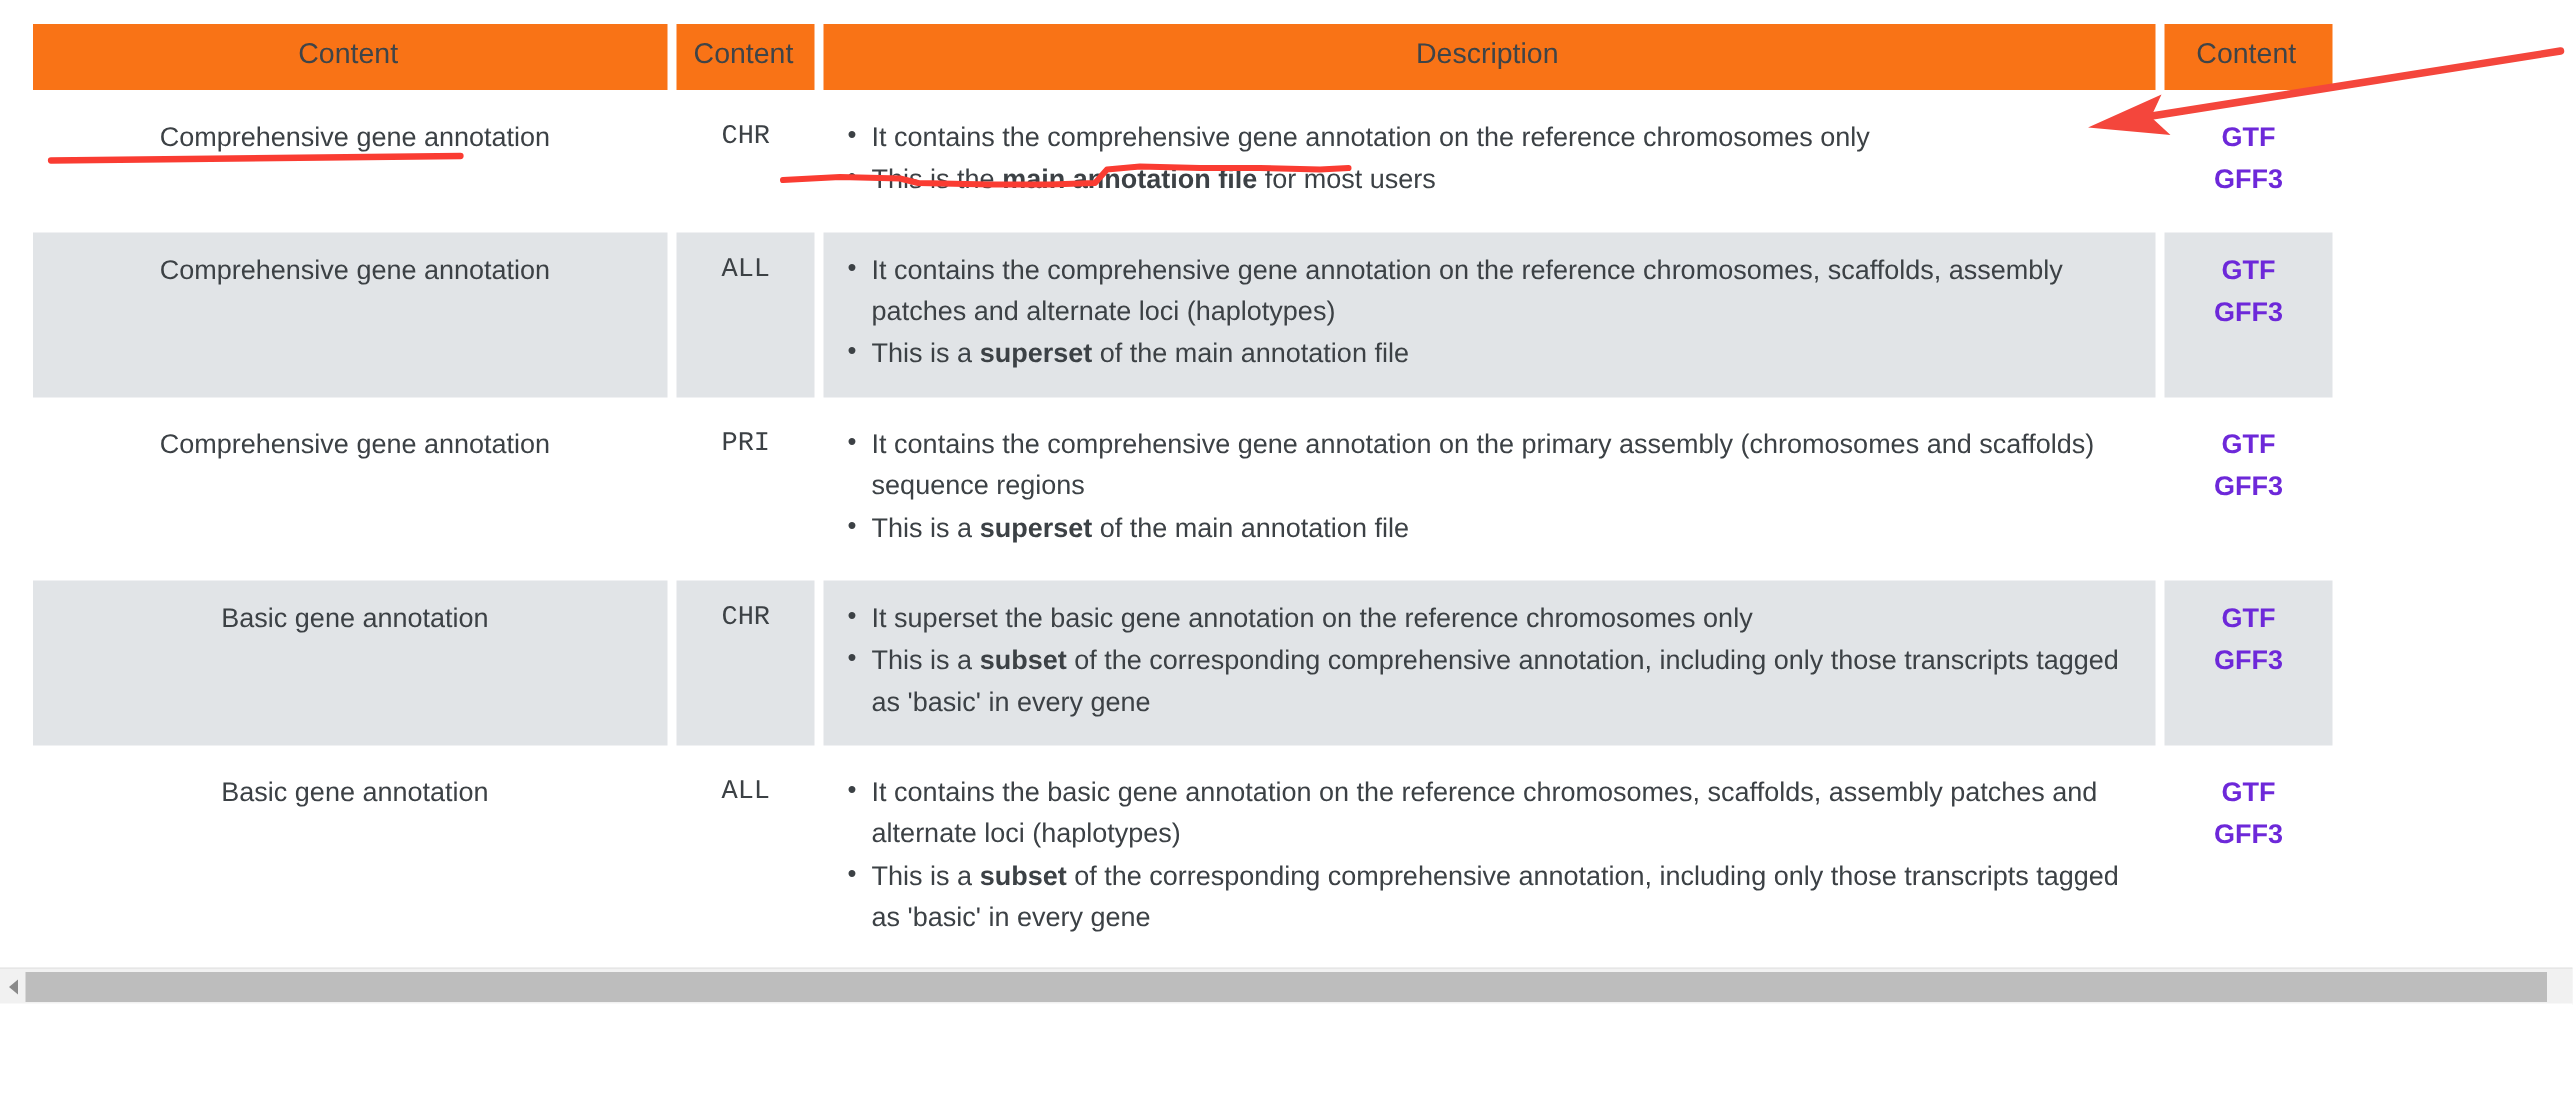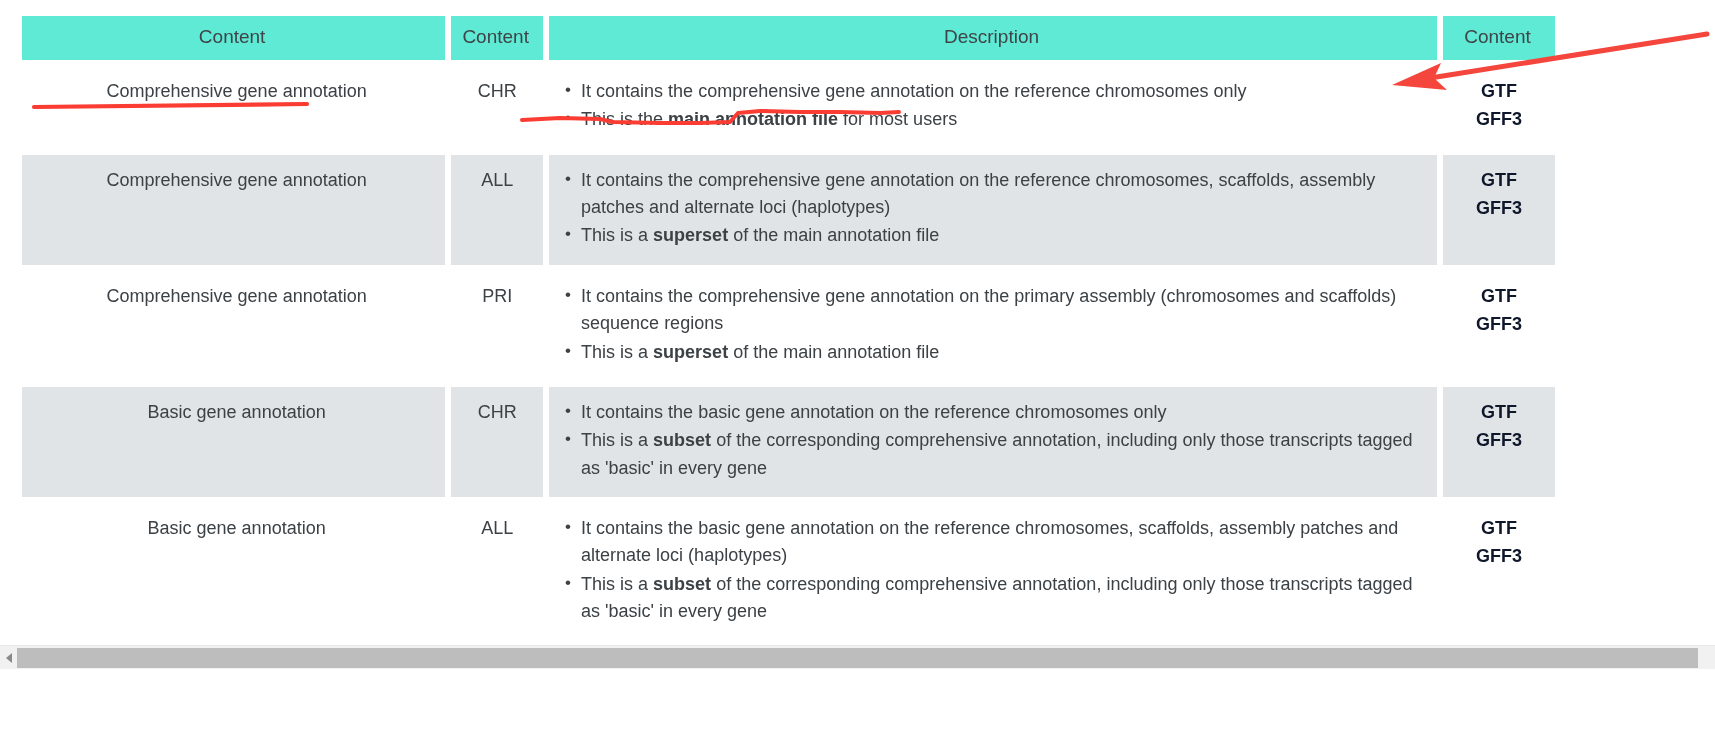--- a/index.html
+++ b/index.html
@@ -47,21 +47,21 @@
     padding: 0;
     vertical-align: top;
   }
 
   .col-content  { width: 378px; }
   .col-regions  { width: 82px;  }
   .col-desc     { width: 793px; }
   .col-download { width: 100px; }
 
   thead th .hd {
-    background: #5eead4;
+    background: #f97316;
     color: #3f4448;
     font-size: 19px;
     font-weight: 400;
     text-align: center;
     line-height: 1.2;
     padding: 10px 4px 12px 1px;
     height: 22px;
     box-sizing: content-box;
   }
 
@@ -79,20 +79,21 @@
   tbody tr.plain  td .cell { background: #ffffff; }
 
   td.content-cell .cell {
     text-align: center;
     padding-left: 16px;
   }
   td.regions-cell .cell {
     text-align: center;
     padding-left: 4px;
     padding-right: 4px;
+    font-family: Liberation Mono, monospace;
   }
   td.desc-cell .cell {
     padding-left: 8px;
     padding-right: 16px;
   }
   td.download-cell .cell {
     text-align: center;
     padding-left: 4px;
     padding-right: 4px;
   }
@@ -116,21 +117,21 @@
     position: absolute;
     left: -16px;
     top: -1px;
     font-size: 17px;
     color: #3c4145;
   }
   ul.desc-list li b { font-weight: 700; }
 
   .dl-link {
     display: block;
-    color: #0f172a;
+    color: #6d28d9;
     font-weight: 700;
     font-size: 18px;
     text-decoration: none;
     line-height: 1.55;
     cursor: pointer;
   }
 
   
   .annotations {
     position: absolute;
@@ -293,21 +294,21 @@
           <tr class="shaded">
             <td class="content-cell">
               <div class="cell">Basic gene annotation</div>
             </td>
             <td class="regions-cell">
               <div class="cell">CHR</div>
             </td>
             <td class="desc-cell">
               <div class="cell">
                 <ul class="desc-list">
-                  <li>It contains the basic gene annotation on the reference chromosomes only</li>
+                  <li>It superset the basic gene annotation on the reference chromosomes only</li>
                   <li>This is a <b>subset</b> of the corresponding comprehensive annotation, including only those transcripts tagged as 'basic' in every gene</li>
                 </ul>
               </div>
             </td>
             <td class="download-cell">
               <div class="cell">
                 <a class="dl-link">GTF</a>
                 <a class="dl-link">GFF3</a>
               </div>
             </td>

